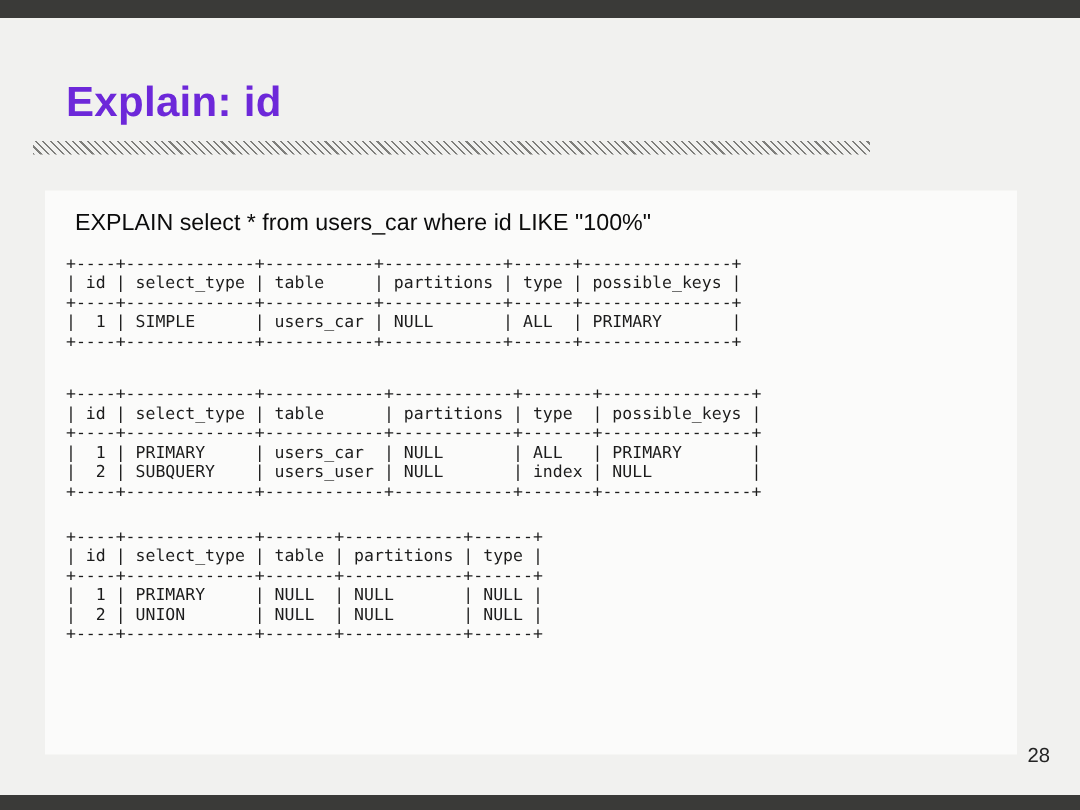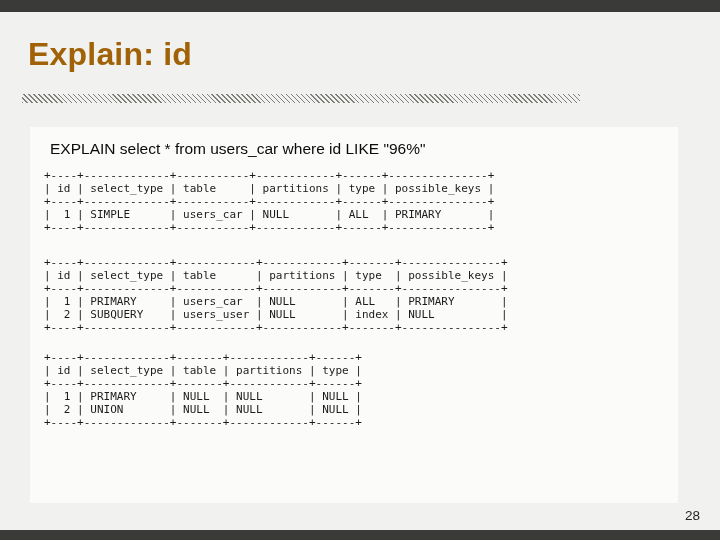--- a/index.html
+++ b/index.html
@@ -16,22 +16,22 @@
   }
   .bar {
     position: absolute; left: 0; width: 720px;
     background: #3a3a38;
   }
   .bar.top { top: 0; height: 12px; }
   .bar.bottom { top: 530px; height: 10px; }
 
   .title {
     position: absolute; left: 28px; top: 36px;
-    margin: 0;
-    font-size: 32px; font-weight: bold; color: #a16207;
+    margin: 16px;
+    font-size: 28px; font-weight: bold; color: #6d28d9;
     letter-spacing: 0.2px;
   }
 
   .logo { position: absolute; top: 27px; right: 18px; width: 134px; height: 60px; }
   .logo svg { display: block; width: 134px; height: 60px; }
   .logo polygon { fill: #f7f7f5; stroke: #2e2e2c; stroke-width: 1.3; stroke-linejoin: round; }
   .logo .edge-texture { fill: none; stroke: #55554f; stroke-width: 2.4; stroke-dasharray: 1.2 2.2; opacity: 0.55; }
   .logo text { fill: #2a2a28; text-anchor: middle; font-family: "Liberation Sans", sans-serif; }
   .logo .t-small { font-size: 4.6px; letter-spacing: 0.2px; }
   .logo .t-name { font-size: 10.5px; font-weight: bold; letter-spacing: 0.8px; }
@@ -68,37 +68,37 @@
   }
   .q1 { margin-top: 1px; }
   .a1 { margin-top: 11px; }
   .q2 { margin-top: 20px; }
   .a2 { margin-top: 22px; }
   .q3 { margin-top: 16px; }
   .a3 { margin-top: 17px; }
 
   .page-num {
     position: absolute; top: 496px; right: 20px;
-    font-size: 13.5px; color: #242424; margin-top: 12px;
+    font-size: 13.5px; color: #242424;
   }
 </style>
 </head>
 <body>
 
 <div class="slide">
 
   <div class="bar top"></div>
 
   <h1 class="title">Explain: id</h1>
 
 
   <div class="divider"></div>
 
   <div class="panel">
-    <p class="query q1 indent">EXPLAIN select * from users_car where id LIKE "96%"</p>
+    <p class="query q1 indent">EXPLAIN select * from users_car where id LIKE "100%"</p>
     <pre class="ascii a1">+----+-------------+-----------+------------+------+---------------+
 | id | select_type | table     | partitions | type | possible_keys |
 +----+-------------+-----------+------------+------+---------------+
 |  1 | SIMPLE      | users_car | NULL       | ALL  | PRIMARY       |
 +----+-------------+-----------+------------+------+---------------+</pre>
 
     <pre class="ascii a2">+----+-------------+------------+------------+-------+---------------+
 | id | select_type | table      | partitions | type  | possible_keys |
 +----+-------------+------------+------------+-------+---------------+
 |  1 | PRIMARY     | users_car  | NULL       | ALL   | PRIMARY       |

